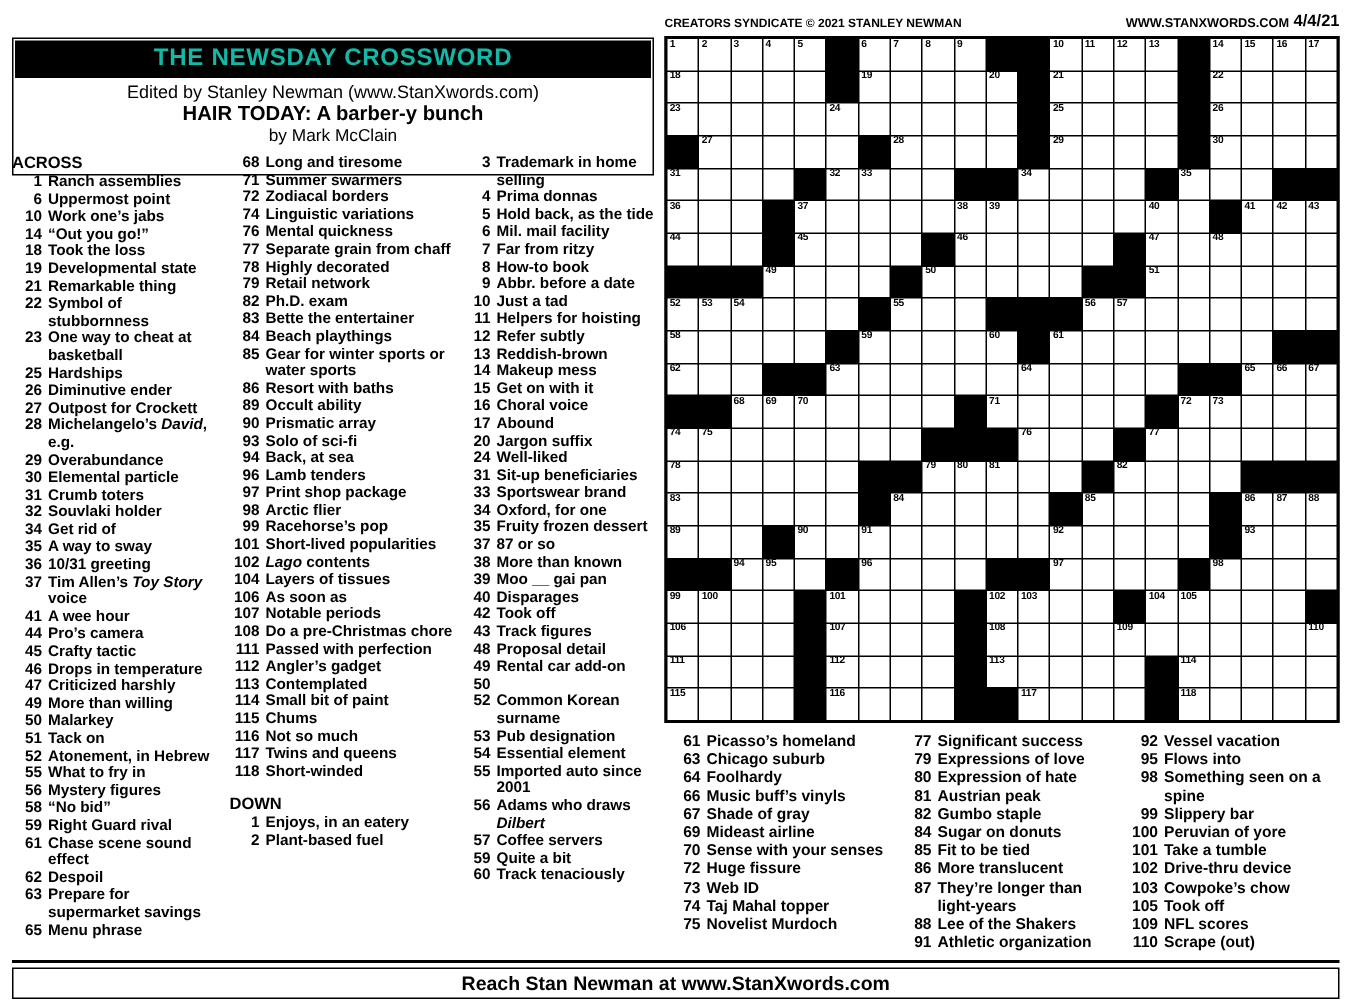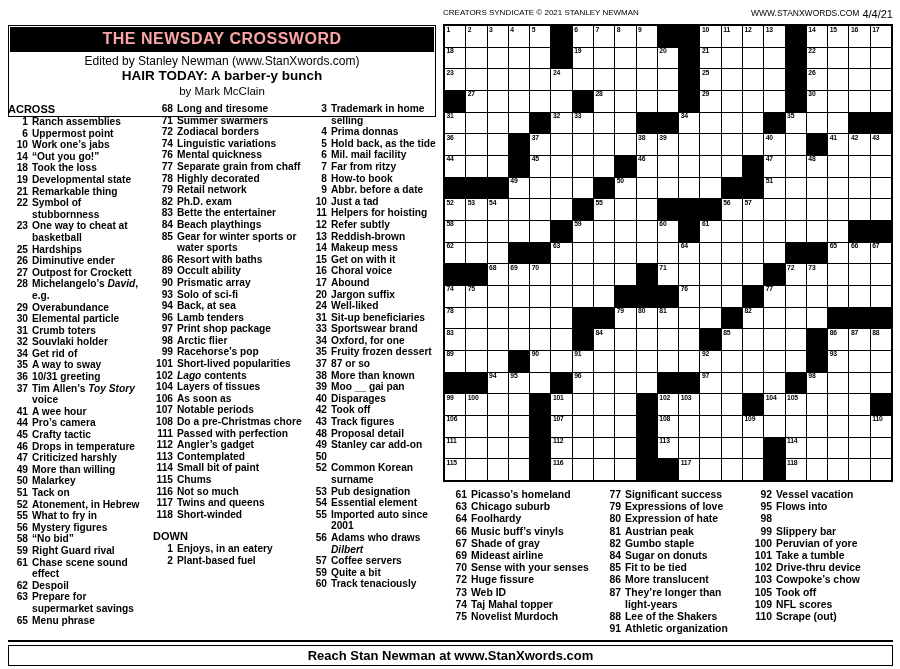--- a/index.html
+++ b/index.html
@@ -2,21 +2,21 @@
 <html><head>
 <meta charset="utf-8">
 <style>
   html,body{margin:0;padding:0;background:#fff;}
   .page{position:relative;width:900px;height:669px;background:#fff;overflow:hidden;
         font-family:"Liberation Sans",sans-serif;color:#000;}
 
   
   .header-box{position:absolute;left:8px;top:25px;width:428px;border:1.5px solid #000;
               box-sizing:border-box;background:#fff;}
-  .title-bar{background:#000;color:#fca5a5;margin:1px;text-align:center;
+  .title-bar{background:#000;color:#14b8a6;margin:1px;text-align:center;
              font-size:16px;font-weight:bold;letter-spacing:.5px;padding:3px 0 4px;}
   .hline{text-align:center;line-height:14px;}
   .hline.edited{font-size:12px;margin-top:2px;}
   .hline.theme{font-size:13.5px;font-weight:bold;margin-top:1px;}
   .hline.byline{font-size:11.5px;margin:1px 0 18px;}
 
   
   .ccol{position:absolute;top:103px;}
   #colA{left:8px;width:142px;}
   #colB{left:153px;width:152px;}
@@ -29,21 +29,21 @@
   .sec.down{margin-top:10px;}
   .clue{display:flex;font-size:10.2px;font-weight:bold;line-height:11.6px;}
   .clue .cnum{flex:0 0 20px;text-align:right;padding-right:4px;}
   .dcol .clue{font-size:10.4px;line-height:12.2px;}
   .dcol .clue .cnum{flex:0 0 24px;}
   .clue .ctext{flex:1;}
   .clue i{font-style:italic;}
 
   
   .masthead{position:absolute;left:443px;top:8px;width:450px;display:flex;
-            align-items:flex-start;font-weight:normal;}
+            align-items:flex-end;font-weight:bold;}
   .mh-synd{font-size:8px;flex:1;}
   .mh-site{font-size:8.5px;}
   .mh-date{font-size:11px;margin-left:3px;}
 
   
   .grid{position:absolute;left:443px;top:24px;width:450px;height:458px;
         box-sizing:border-box;border:2px solid #000;background:#000;
         display:grid;grid-template-columns:repeat(21,1fr);
         grid-template-rows:repeat(21,1fr);gap:1px;}
   .cell{position:relative;background:#fff;}
@@ -491,21 +491,21 @@
         <div class="clue">
           <span class="cnum">43</span>
           <span class="ctext"><span>Track figures</span></span>
         </div>
         <div class="clue">
           <span class="cnum">48</span>
           <span class="ctext"><span>Proposal detail</span></span>
         </div>
         <div class="clue">
           <span class="cnum">49</span>
-          <span class="ctext"><span>Stanley car add-on</span></span>
+          <span class="ctext"><span>Rental car add-on</span></span>
         </div>
         <div class="clue">
           <span class="cnum">50</span>
         </div>
         <div class="clue">
           <span class="cnum">52</span>
           <span class="ctext"><span>Common Korean surname</span></span>
         </div>
         <div class="clue">
           <span class="cnum">53</span>
@@ -1325,20 +1325,21 @@
         <div class="clue">
           <span class="cnum">92</span>
           <span class="ctext"><span>Vessel vacation</span></span>
         </div>
         <div class="clue">
           <span class="cnum">95</span>
           <span class="ctext"><span>Flows into</span></span>
         </div>
         <div class="clue">
           <span class="cnum">98</span>
+          <span class="ctext"><span>Something seen on a spine</span></span>
         </div>
         <div class="clue">
           <span class="cnum">99</span>
           <span class="ctext"><span>Slippery bar</span></span>
         </div>
         <div class="clue">
           <span class="cnum">100</span>
           <span class="ctext"><span>Peruvian of yore</span></span>
         </div>
         <div class="clue">

